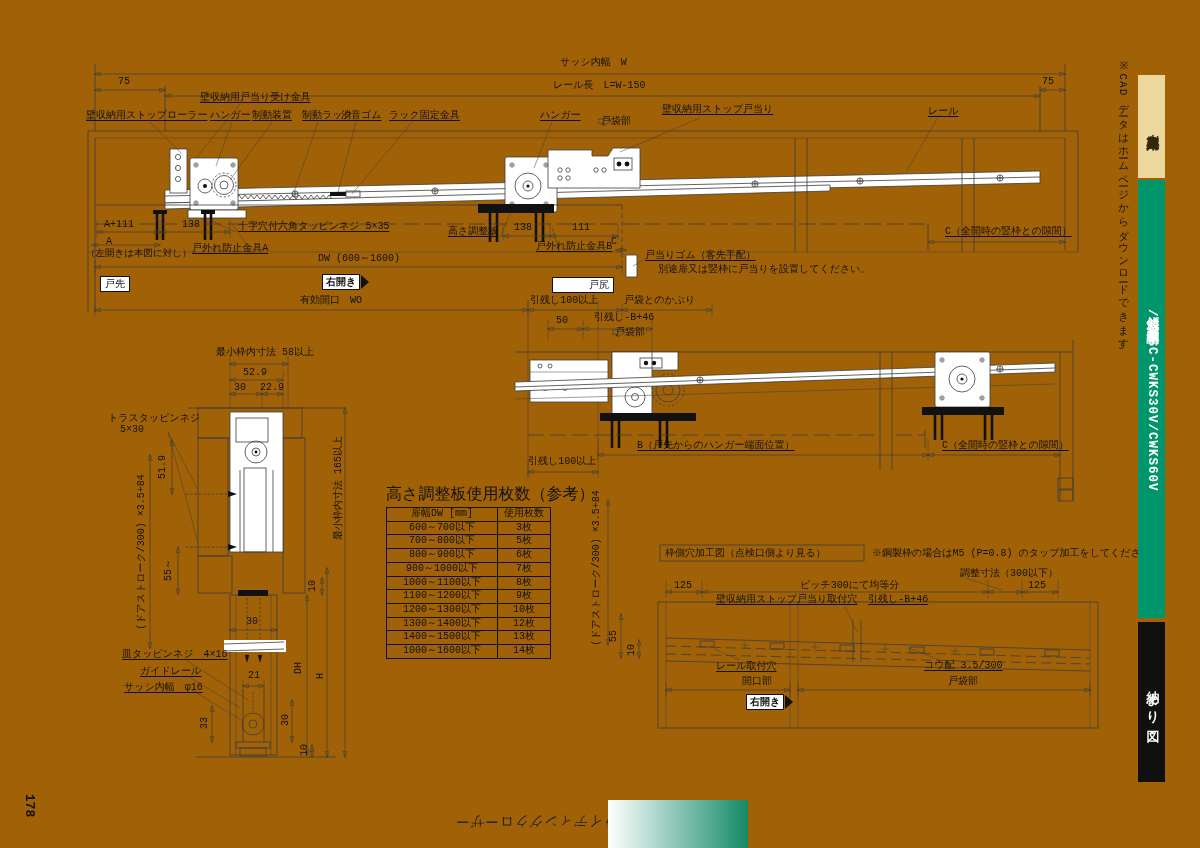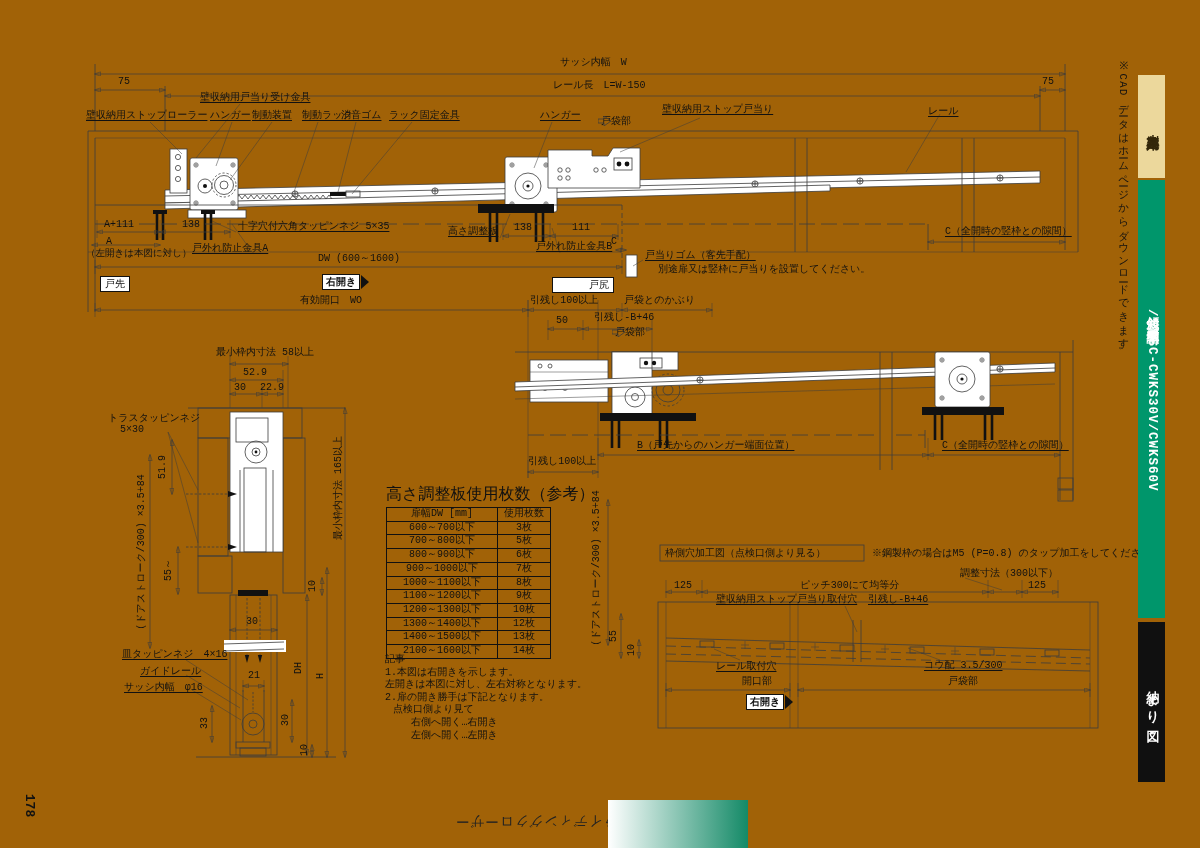--- a/index.html
+++ b/index.html
@@ -435,36 +435,27 @@
           </tr>
           <tr>
             <td>1300～1400以下</td>
             <td>12枚</td>
           </tr>
           <tr>
             <td>1400～1500以下</td>
             <td>13枚</td>
           </tr>
           <tr>
-            <td>2100～1600以下</td>
+            <td>1000～1600以下</td>
             <td>14枚</td>
           </tr>
         </tbody>
   </table>
 </div>
 
-<div id="notes">
-  <div>記事</div>
-  <div>1.本図は右開きを示します。</div>
-  <div>左開きは本図に対し、左右対称となります。</div>
-  <div>2.扉の開き勝手は下記となります。</div>
-  <div class="i1">点検口側より見て</div>
-  <div class="i2">右側へ開く…右開き</div>
-  <div class="i2">左側へ開く…左開き</div>
-</div>
 
 <div class="lbl" style="left:665px;top:548px;">枠側穴加工図（点検口側より見る）</div>
 <div class="lbl" style="left:872px;top:548px;">※鋼製枠の場合はM5 (P=0.8) のタップ加工をしてください。</div>
 <div class="lbl" style="left:916px;top:568px;padding-left:44px;">調整寸法（300以下）</div>
 <div class="lbl" style="left:674px;top:580px;">125</div>
 <div class="lbl" style="left:800px;top:580px;">ピッチ300にて均等分</div>
 <div class="lbl" style="left:1028px;top:580px;">125</div>
 <div class="lbl un" style="left:716px;top:594px;">壁収納用ストップ戸当り取付穴</div>
 <div class="lbl un" style="left:868px;top:594px;">引残し-B+46</div>
 <div class="vd" style="left:596px;top:568px;">(ドアストローク/300) ×3.5+84</div>

